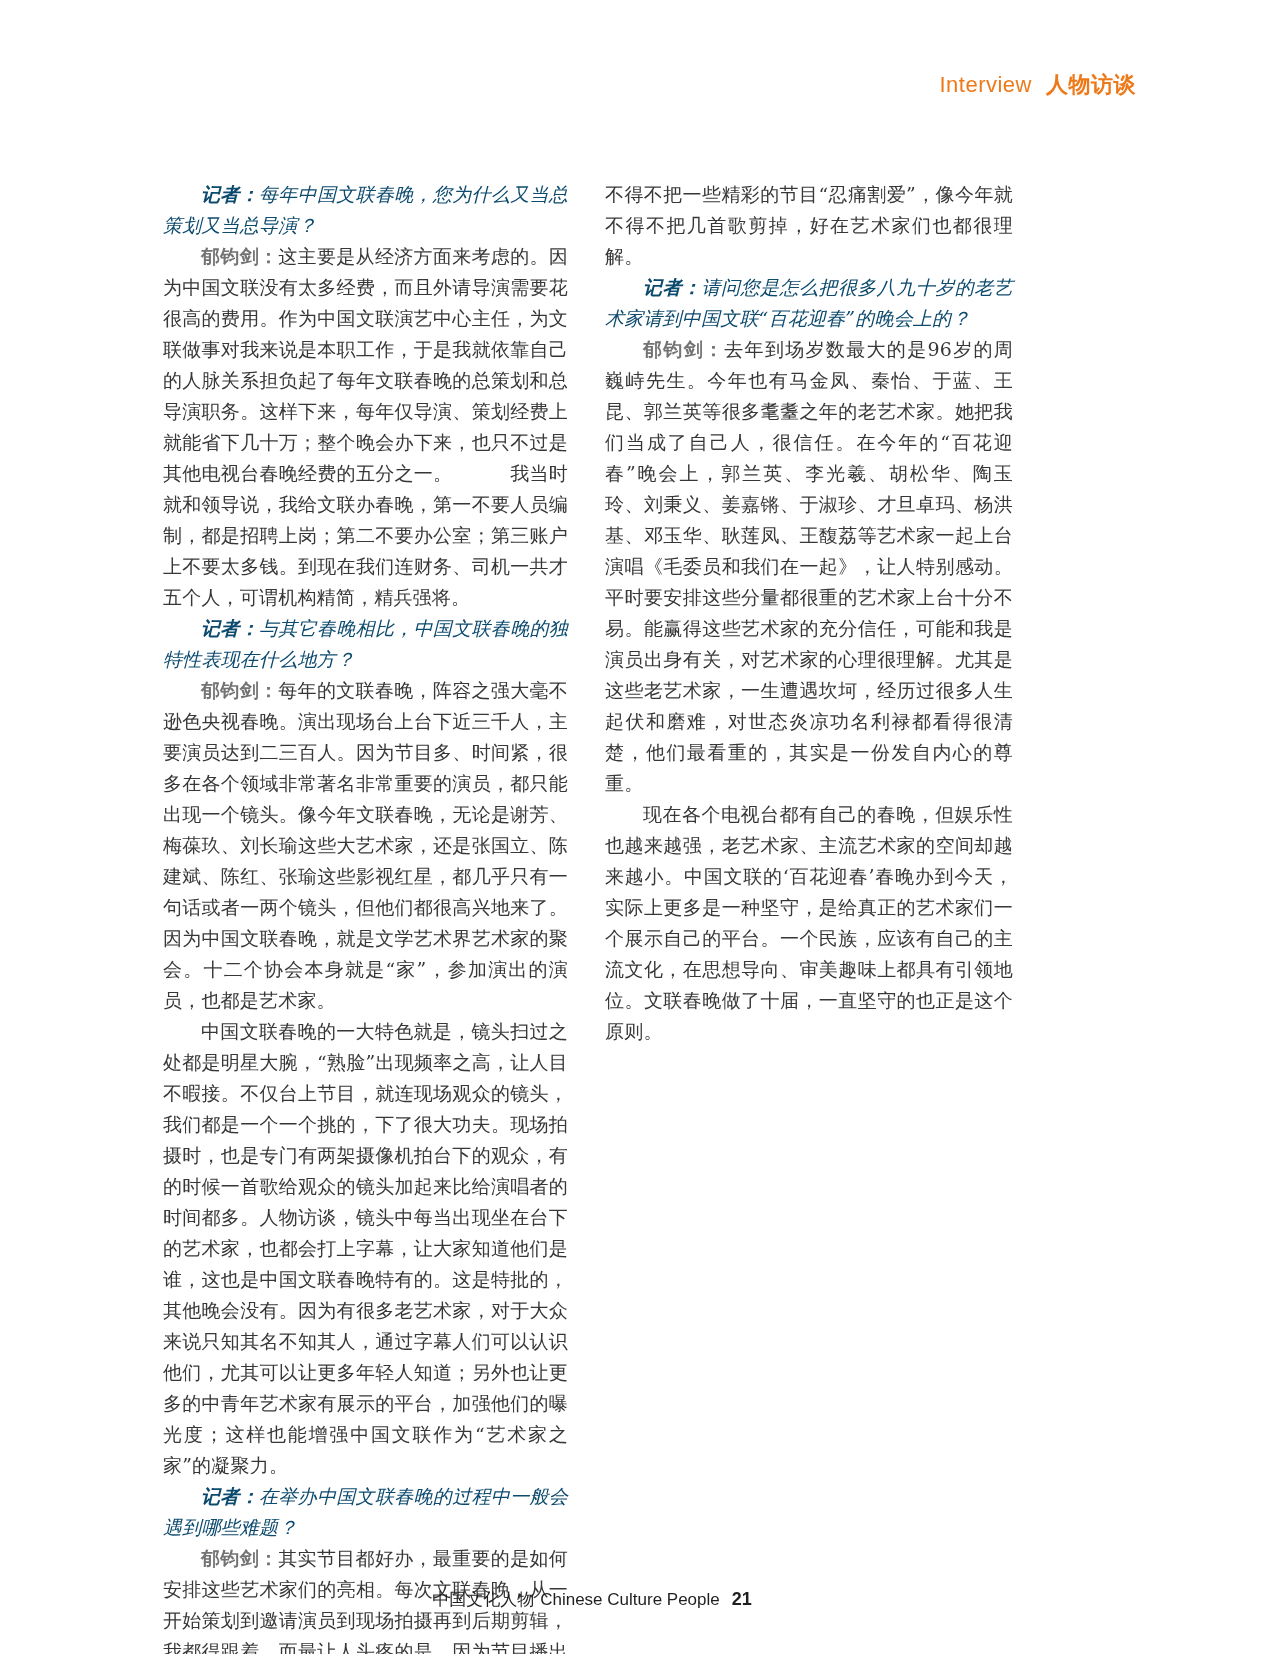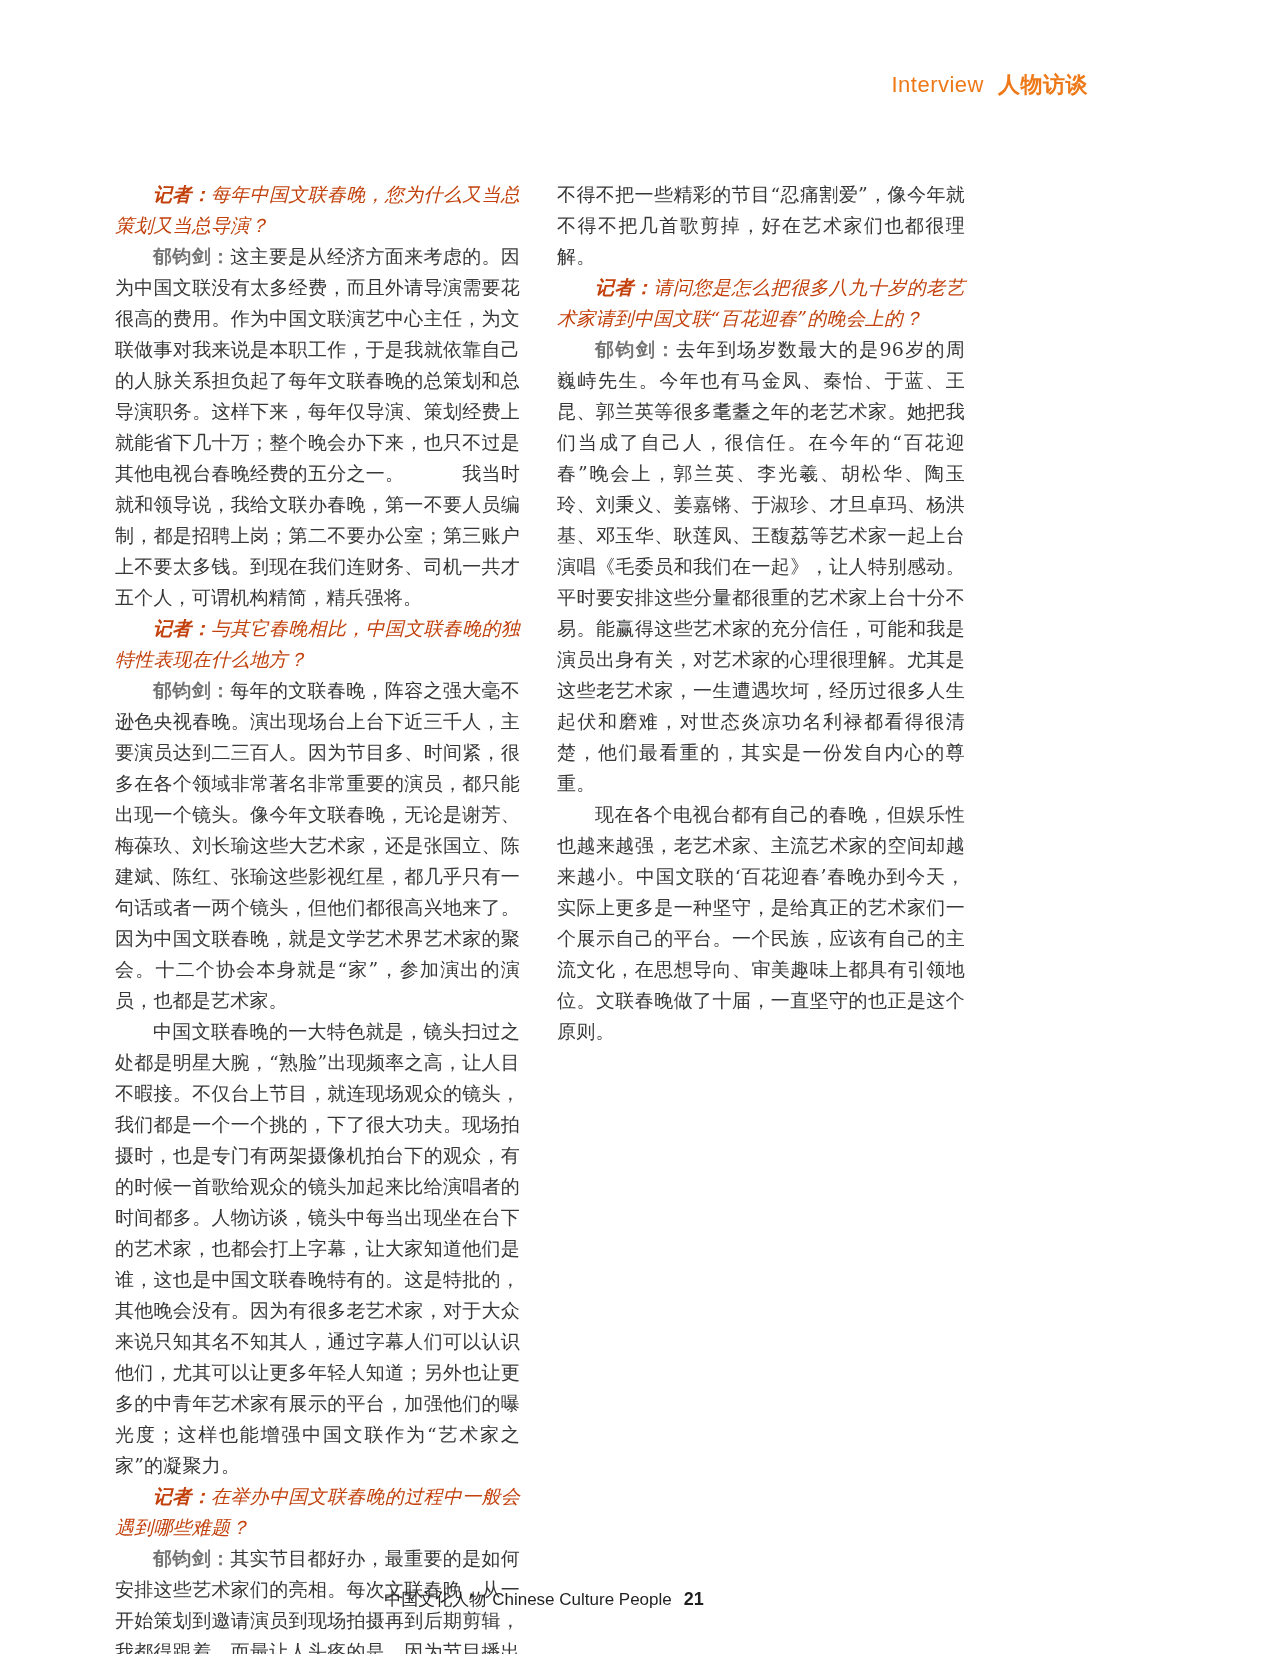--- a/index.html
+++ b/index.html
@@ -7,20 +7,21 @@
     padding: 0;
     background: #ffffff;
   }
   .page {
     position: relative;
     width: 1178px;
     height: 1654px;
     background: #ffffff;
     overflow: hidden;
     font-family: "DejaVu Serif", "Liberation Serif", serif;
+    margin-left: 48px;
   }
   
   .section-header {
     position: absolute;
     top: 70px;
     right: 90px;
     font-family: "Liberation Sans", "DejaVu Sans", sans-serif;
     font-size: 22px;
     letter-spacing: 0.5px;
     color: #ee7918;
@@ -43,21 +44,21 @@
     text-align: justify;
     color: #373737;
     letter-spacing: 0.2px;
   }
   .col-left  { width: 405px; }
   .col-right { width: 408px; }
   .col p { margin: 0; }
   .para.indent { text-indent: 2em; }
   .para.question {
     font-style: italic;
-    color: #c2410c;
+    color: #0c4a6e;
   }
   .para .label { font-weight: 700; }
   .para.answer .label { font-style: normal; color: #737373; }
 
   
   .footer {
     position: absolute;
     top: 1588px;
     left: 0;
     right: 90px;

